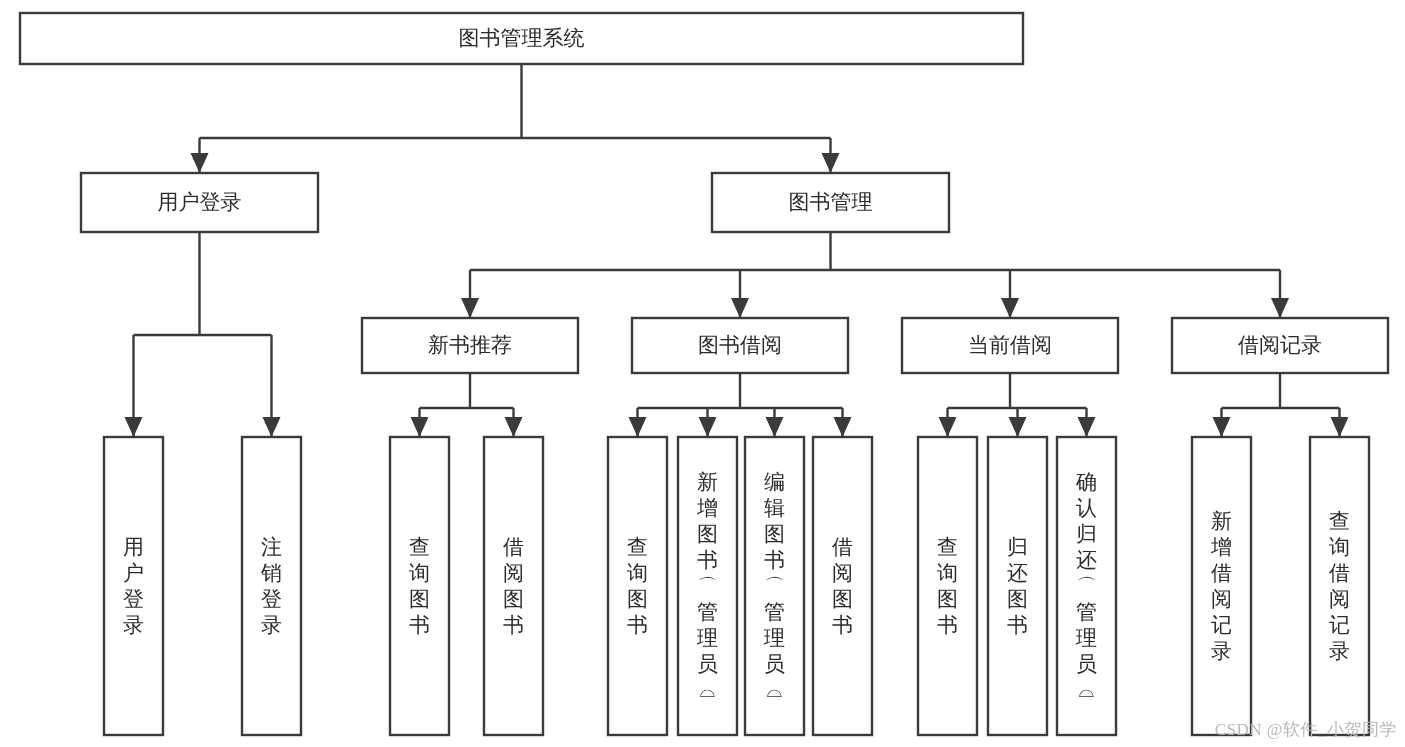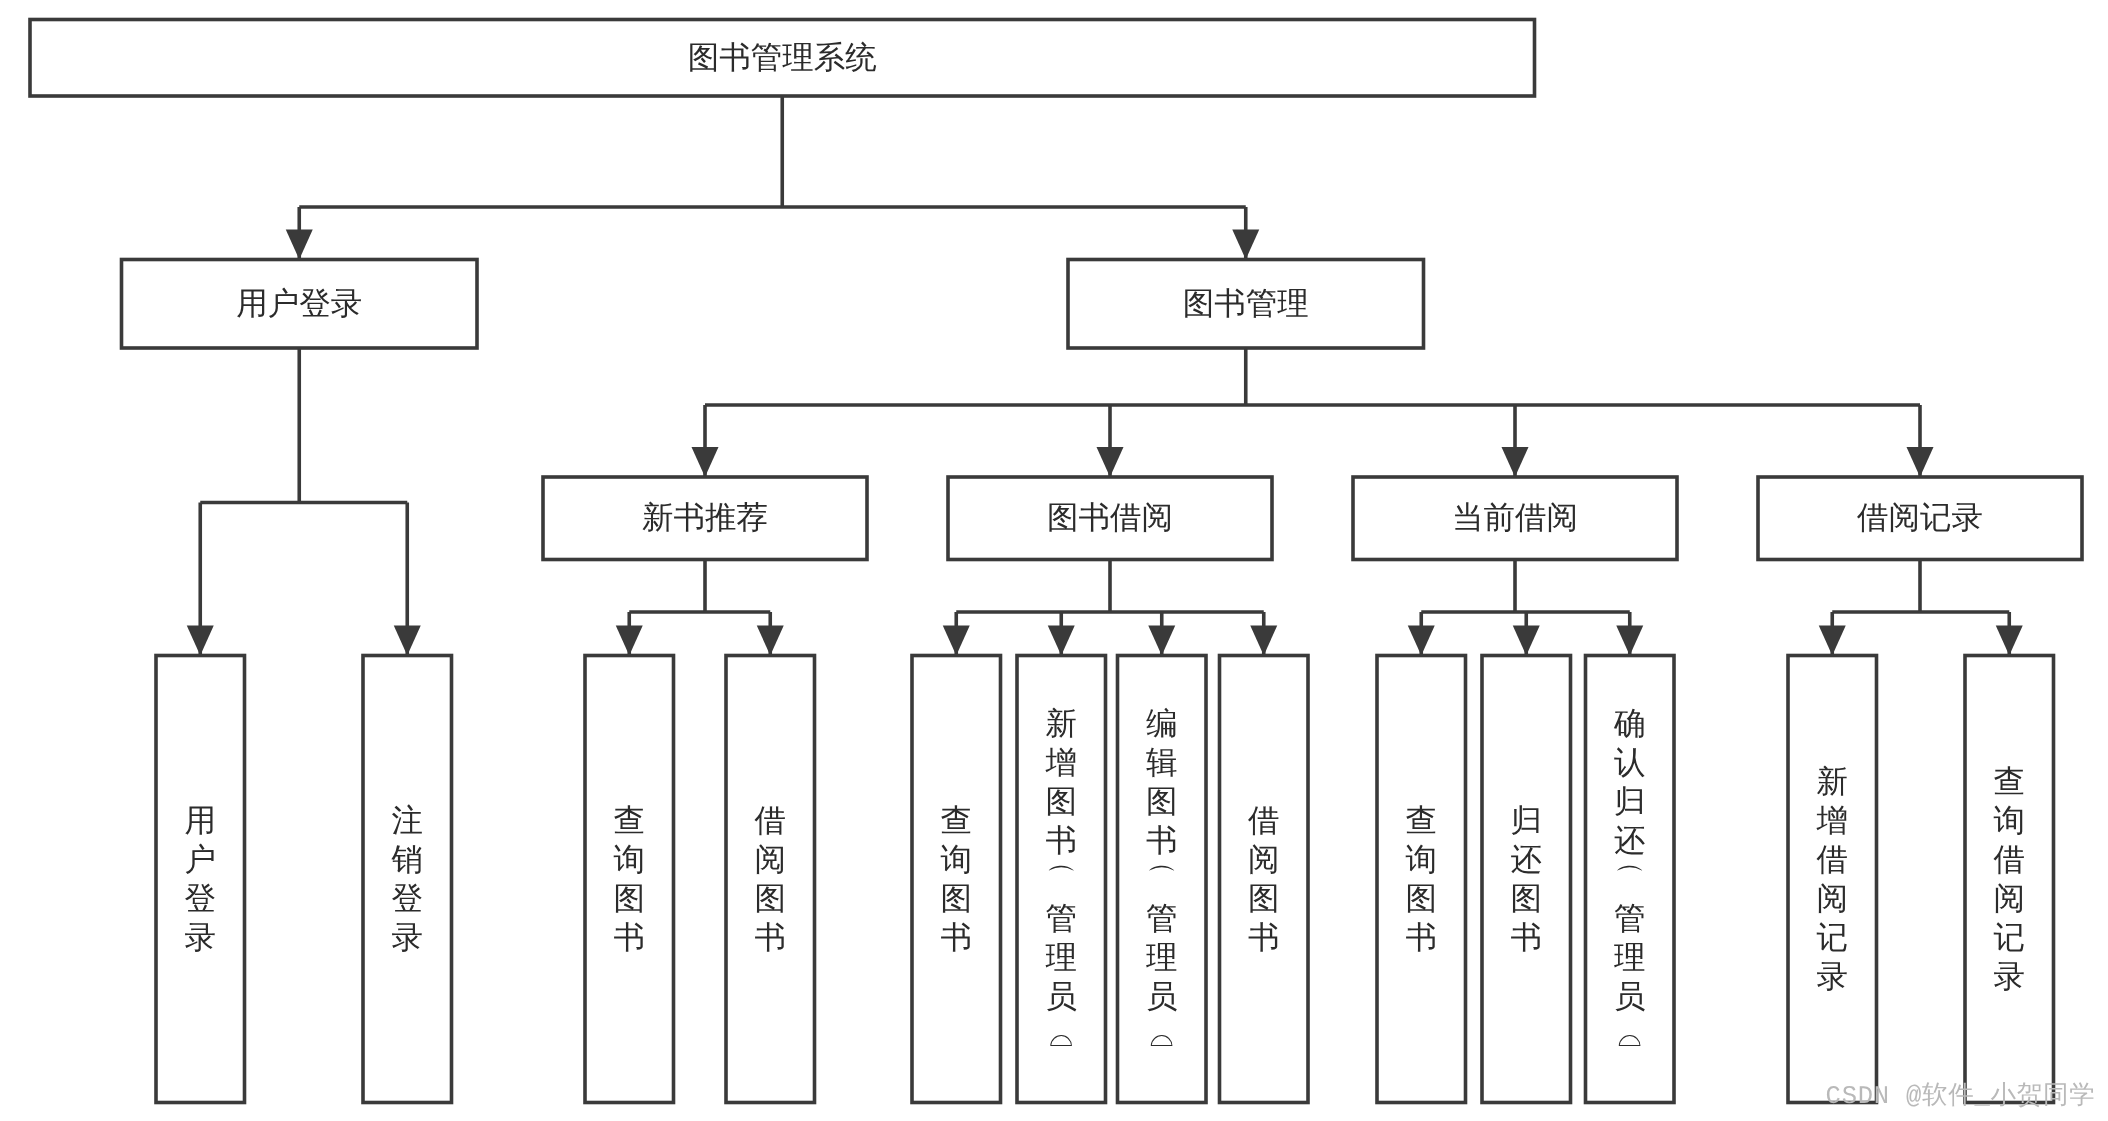--- a/index.html
+++ b/index.html
@@ -44,21 +44,21 @@
     stroke-linecap: butt;
   }
   .edge-arrow {
     fill: #3a3a3a;
     stroke: none;
   }
   .watermark {
     position: absolute;
     right: 8px;
     bottom: 6px;
-    font-family: Liberation Mono, monospace;
+    font-family: Liberation Serif, serif;
     font-size: 17px;
     color: #b9b9b9;
     white-space: nowrap;
     letter-spacing: 0.5px;
     pointer-events: none;
   }
 </style>
 </head>
 <body>
 

